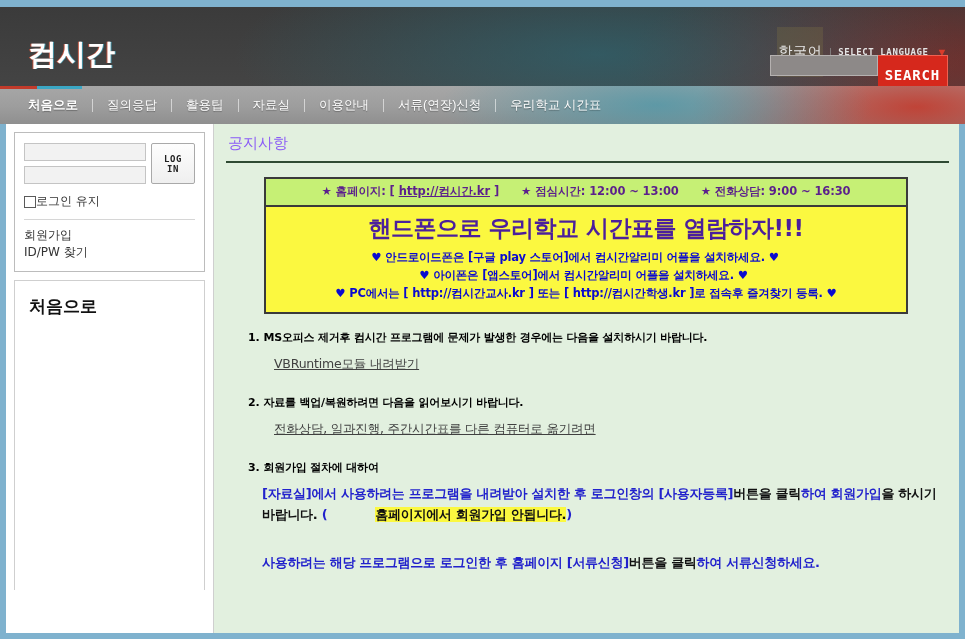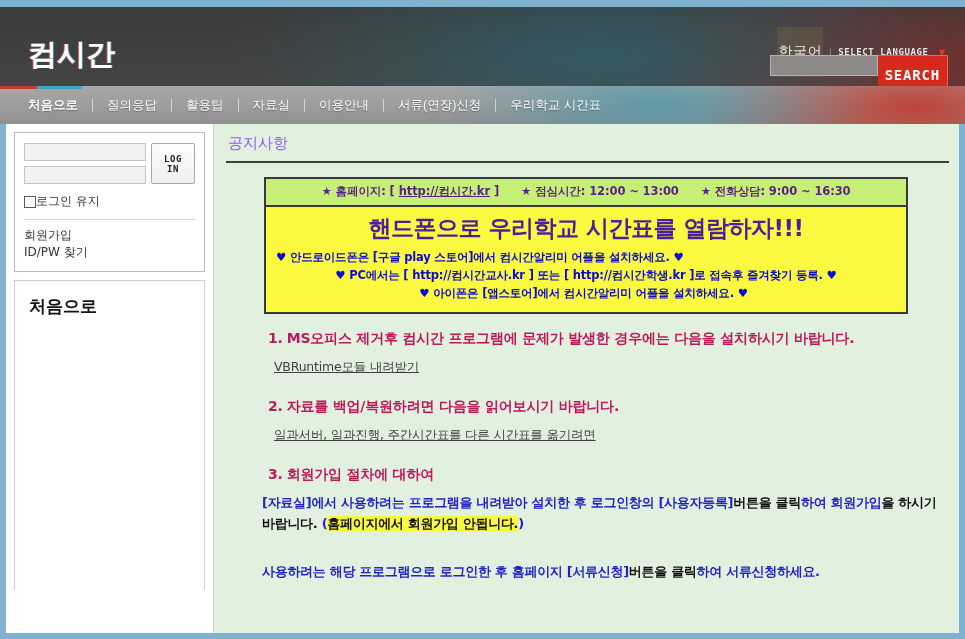--- a/index.html
+++ b/index.html
@@ -285,34 +285,33 @@
     margin-bottom: 5px;
   }
   .notice-line {
     font-size: 11.5px;
     font-weight: bold;
     color: #0a0ad0;
     font-family: "DejaVu Sans", sans-serif;
     line-height: 1.55;
     letter-spacing: -0.2px;
   }
-  .nl-1 { padding-right: 22px; }
+  .nl-1 { text-align: center; padding-right: 22px; }
   .nl-2 { text-align: center; padding-right: 5px; }
   .nl-3 { text-align: center; }
 
   
   .list { margin: 16px 0 0 22px; }
   .li-title {
-    font-size: 14px;
-    font-weight: bold;
-    color: #be185d;
+    font-size: 11px;
+    font-weight: bold;
+    color: #000000;
     font-family: "DejaVu Sans", sans-serif;
     margin-bottom: 2px;
     letter-spacing: -0.2px;
-    margin-left: 20px;
   }
   .li-num { margin-right: 4px; }
   .li-link {
     display: inline-block;
     margin: 9px 0 0 26px;
     font-size: 12.5px;
     color: #404040;
     text-decoration: underline;
     cursor: pointer;
     font-family: "DejaVu Sans", sans-serif;
@@ -323,21 +322,21 @@
   .li-body {
     margin: 9px 0 0 14px;
     font-size: 13px;
     font-weight: bold;
     color: #2222cc;
     font-family: "DejaVu Sans", sans-serif;
     line-height: 1.55;
     letter-spacing: -0.3px;
   }
   .li-body .dark { color: #111; }
-  .hl { background: #fbf840; color: #111; }
+  .hl { background: #fbf840; color: #111; margin-left: 48px; }
   .hl-paren { color: #2222cc; }
 </style>
 </head>
 <body>
 
 <div id="page">
 
   <div class="header">
     <div class="logo">컴시간</div>
 
@@ -406,41 +405,41 @@
             <span>[</span>
             <a>http://컴시간.kr</a>
             <span>]</span></span><span class="seg"><span>★</span>
             <span>점심시간: 12:00 ~ 13:00</span></span><span class="seg"><span>★</span>
             <span>전화상담: 9:00 ~ 16:30</span></span>
         </div>
 
         <div class="notice-yellow">
           <div class="notice-head">핸드폰으로 우리학교 시간표를 열람하자!!!</div>
           <div class="notice-line nl-1">♥ 안드로이드폰은 [구글 play 스토어]에서 컴시간알리미 어플을 설치하세요. ♥</div>
+          <div class="notice-line nl-2">♥ 아이폰은 [앱스토어]에서 컴시간알리미 어플을 설치하세요. ♥</div>
           <div class="notice-line nl-3">♥ PC에서는 [ http://컴시간교사.kr ] 또는 [ http://컴시간학생.kr ]로 접속후 즐겨찾기 등록. ♥</div>
-          <div class="notice-line nl-2">♥ 아이폰은 [앱스토어]에서 컴시간알리미 어플을 설치하세요. ♥</div>
         </div>
       </div>
 
       <div class="list">
 
         <div>
           <div class="li-title">
             <span class="li-num">1.</span><span>MS오피스 제거후 컴시간 프로그램에 문제가 발생한 경우에는 다음을 설치하시기 바랍니다.</span>
           </div>
           <a class="li-link">VBRuntime모듈 내려받기</a>
         </div>
 
         <div class="li-gap"></div>
 
         <div>
           <div class="li-title">
             <span class="li-num">2.</span><span>자료를 백업/복원하려면 다음을 읽어보시기 바랍니다.</span>
           </div>
-          <a class="li-link">일과서버, 일과진행, 주간시간표를 다른 시간표를 옮기려면</a>
+          <a class="li-link">전화상담, 일과진행, 주간시간표를 다른 컴퓨터로 옮기려면</a>
         </div>
 
         <div class="li-gap"></div>
 
         <div>
           <div class="li-title">
             <span class="li-num">3.</span><span>회원가입 절차에 대하여</span>
           </div>
           <div class="li-body">
             <span>[자료실]에서 사용하려는 프로그램을 내려받아 설치한 후 로그인창의 [사용자등록]</span><span class="dark">버튼을 클릭</span><span>하여 회원가입</span><span class="dark">을 하시기 바랍니다. </span><span class="hl-paren">(</span><span class="hl">홈페이지에서 회원가입 안됩니다.</span><span class="hl-paren">)</span>

